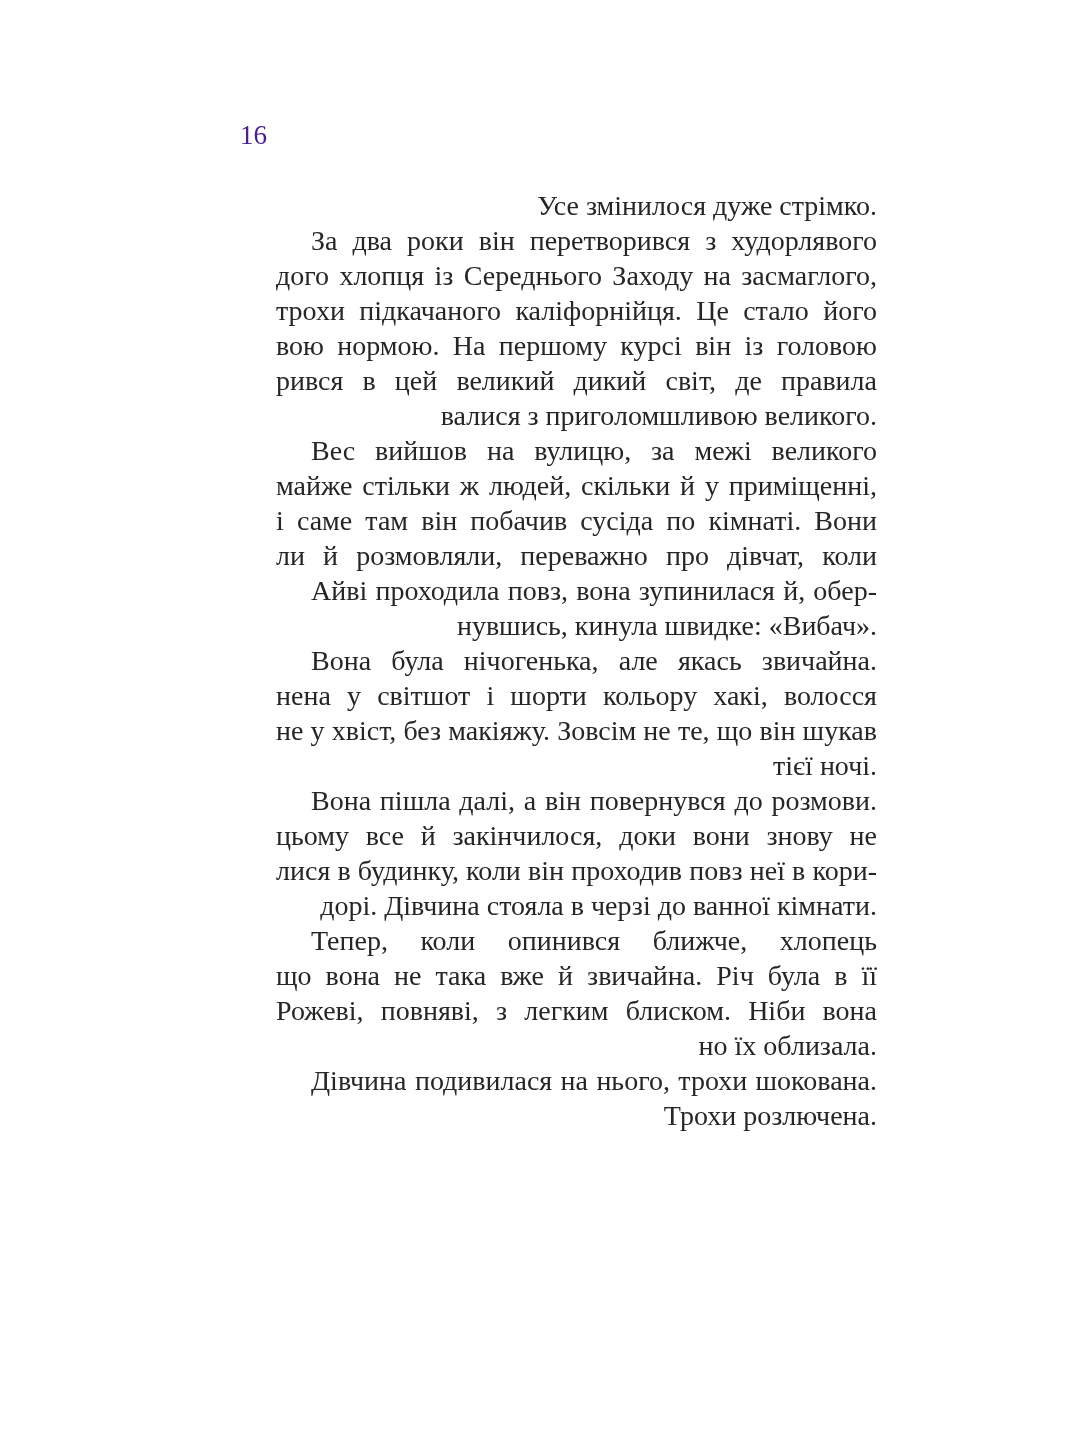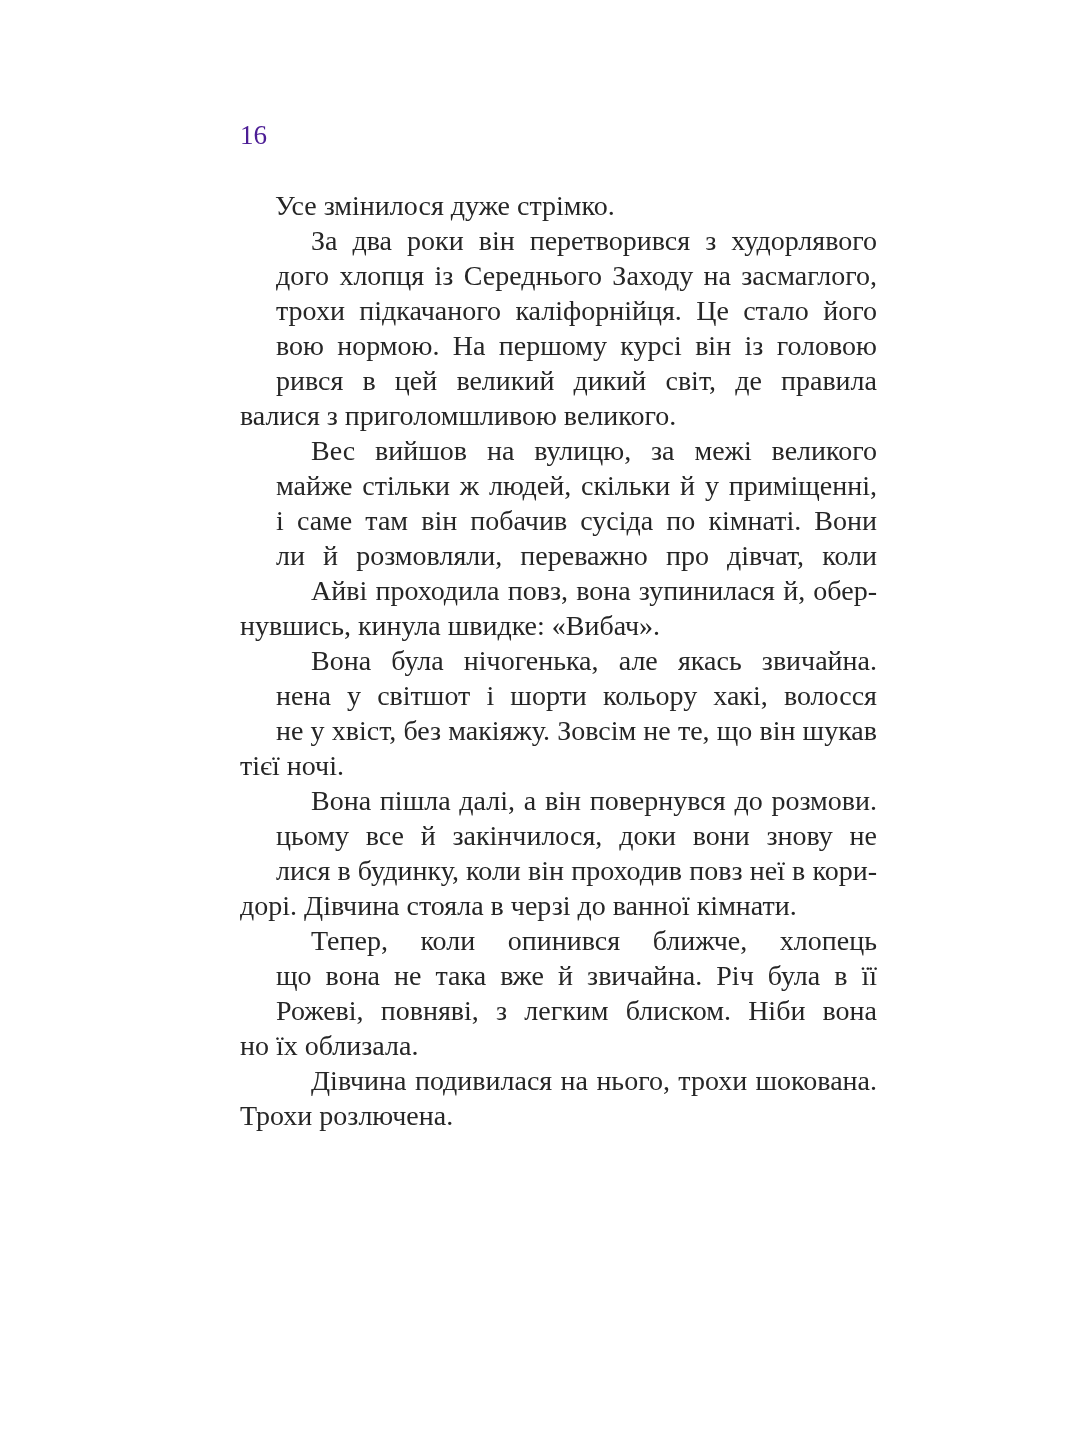--- a/index.html
+++ b/index.html
@@ -32,21 +32,21 @@
     left: 240px;
     top: 188px;
     width: 637px;
   }
   .line {
     font-size: 28px;
     line-height: 35px;
     height: 35px;
     overflow: hidden;
     white-space: normal;
-    text-align: left;
+    text-align: right;
   }
   .line.justify {
     text-align: justify;
     text-align-last: justify;
     margin-left: 36px;
     -moz-text-align-last: justify;
   }
   .line.first {
     text-indent: 35px;
   }

